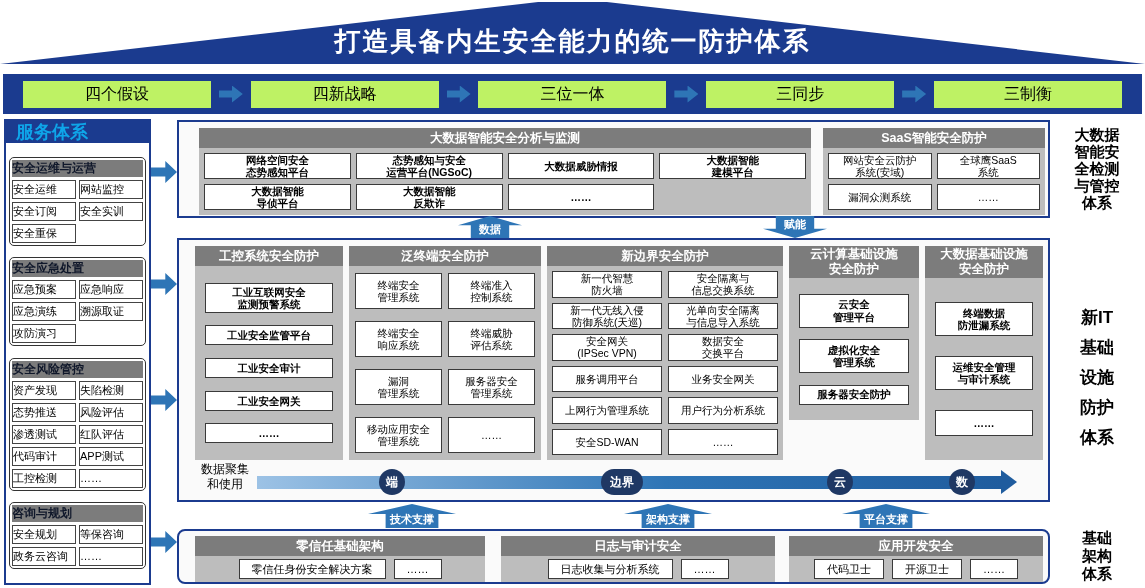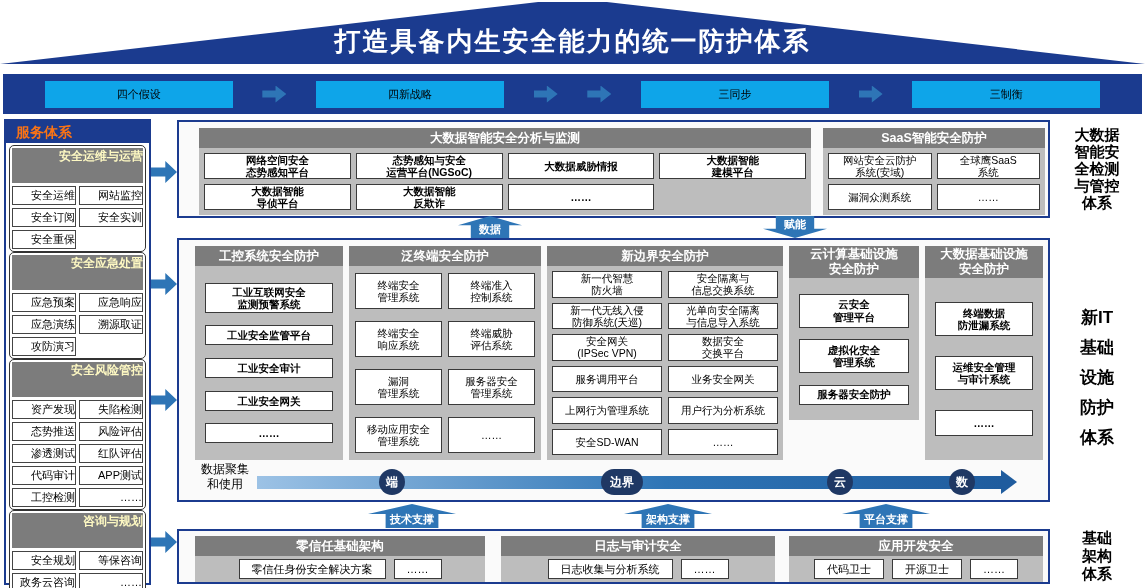--- a/index.html
+++ b/index.html
@@ -8,45 +8,45 @@
 
   
   .roof{position:absolute;left:0;top:2px;width:1145px;height:62px;background:#1B3B8F;
         clip-path:polygon(0 100%,47% 0,53% 0,100% 100%);}
   .roof-title{position:absolute;left:0;right:0;bottom:5px;text-align:center;color:#fff;
         font-size:26px;font-weight:bold;letter-spacing:2px;}
 
   
   .strat{position:absolute;left:3px;top:74px;width:1139px;height:40px;background:#1B3B8F;
         display:flex;align-items:center;justify-content:space-evenly;padding:0 12px;box-sizing:border-box;}
-  .strat-box{width:188px;height:27px;background:#0ea5e9;display:flex;align-items:center;justify-content:center;
-        font-size:11px;}
+  .strat-box{width:188px;height:27px;background:#bef264;display:flex;align-items:center;justify-content:center;
+        font-size:16px;}
   .rarrow{width:24px;height:17px;background:#2E75B6;flex:none;
         clip-path:polygon(0 30%,55% 30%,55% 0,100% 50%,55% 100%,55% 70%,0 70%);}
 
   
   .sidebar{position:absolute;left:4px;top:119px;width:147px;height:466px;border:2px solid #1B3B8F;
         background:#fff;box-sizing:border-box;display:flex;flex-direction:column;}
-  .sb-title{background:#1B3B8F;color:#f97316;font-weight:bold;font-size:14px;height:22px;line-height:22px;
+  .sb-title{background:#1B3B8F;color:#0ea5e9;font-weight:bold;font-size:18px;height:22px;line-height:22px;
         padding-left:10px;flex:none;}
   .sb-sections{flex:1;display:flex;flex-direction:column;justify-content:space-evenly;padding:2px 3px;}
   .sb-sec{border:1px solid #333;border-radius:5px;padding:2px;background:#fff;}
-  .sb-head{background:#7C7C7C;color:#fef9c3;font-size:12px;font-weight:bold;text-align:right;
-        height:35px;line-height:17px;margin-bottom:3px;}
+  .sb-head{background:#7C7C7C;color:#0f172a;font-size:12px;font-weight:bold;text-align:left;
+        height:17px;line-height:17px;margin-bottom:3px;}
   .sb-grid{display:grid;grid-template-columns:1fr 1fr;gap:3px;}
   .sb-item{background:#fff;border:1px solid #444;font-size:11px;height:17px;line-height:17px;
-        text-align:right;overflow:hidden;white-space:nowrap;}
+        text-align:left;overflow:hidden;white-space:nowrap;}
   .sarrow{position:absolute;left:151px;width:26px;height:22px;background:#2E75B6;
         clip-path:polygon(0 30%,55% 30%,55% 0,100% 50%,55% 100%,55% 70%,0 70%);}
 
   
   .band{position:absolute;border:2px solid #1B3B8F;background:#FAFAFA;box-sizing:border-box;}
   #topband{left:177px;top:120px;width:873px;height:98px;}
   #midband{left:177px;top:238px;width:873px;height:264px;}
-  #botband{left:177px;top:529px;width:873px;height:55px;}
+  #botband{left:177px;top:529px;width:873px;height:55px;border-radius:8px;}
 
   
   .gp{position:absolute;display:flex;flex-direction:column;}
   .gp-head{background:#7C7C7C;color:#fff;font-weight:bold;font-size:12.5px;min-height:18px;flex:none;
         display:flex;align-items:center;justify-content:center;text-align:center;white-space:pre-line;
         line-height:1.2;padding:1px 0;}
   .gp-body{background:#BDBDBD;flex:1;box-sizing:border-box;}
   .wbox{background:#fff;border:1px solid #3A3A3A;display:flex;align-items:center;justify-content:center;
         text-align:center;white-space:pre-line;font-size:10.5px;line-height:1.15;box-sizing:border-box;}
   .grid{display:grid;}
@@ -94,20 +94,21 @@
 
   <div class="roof">
     <div class="roof-title">打造具备内生安全能力的统一防护体系</div>
   </div>
 
   <div class="strat">
     <div class="strat-box">四个假设</div>
     <div class="rarrow"></div>
     <div class="strat-box">四新战略</div>
     <div class="rarrow"></div>
+    <div class="strat-box">三位一体</div>
     <div class="rarrow"></div>
     <div class="strat-box">三同步</div>
     <div class="rarrow"></div>
     <div class="strat-box">三制衡</div>
   </div>
 
   <div class="sidebar">
     <div class="sb-title">服务体系</div>
     <div class="sb-sections">
       <div class="sb-sec">

